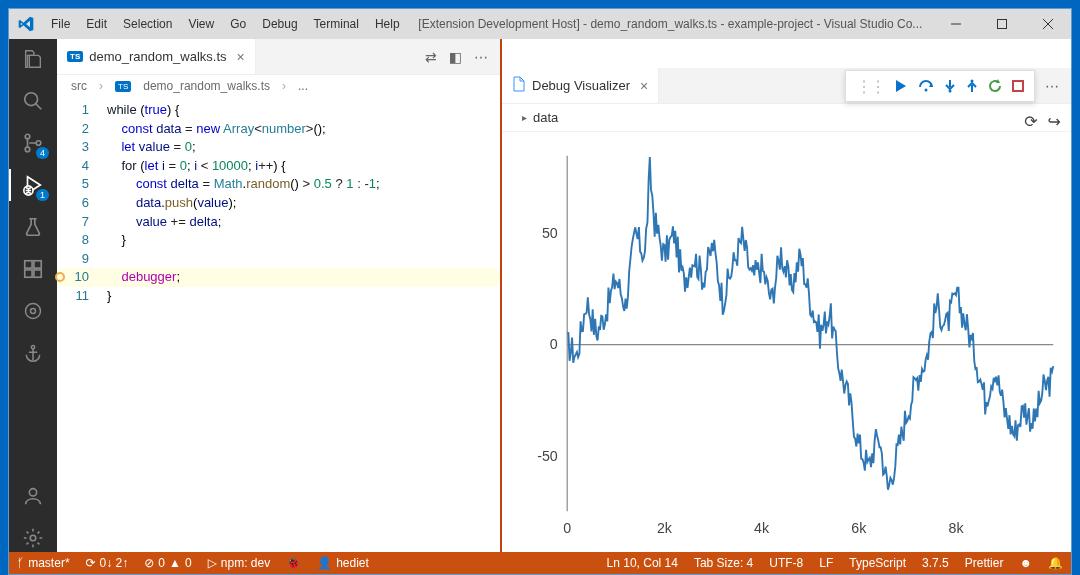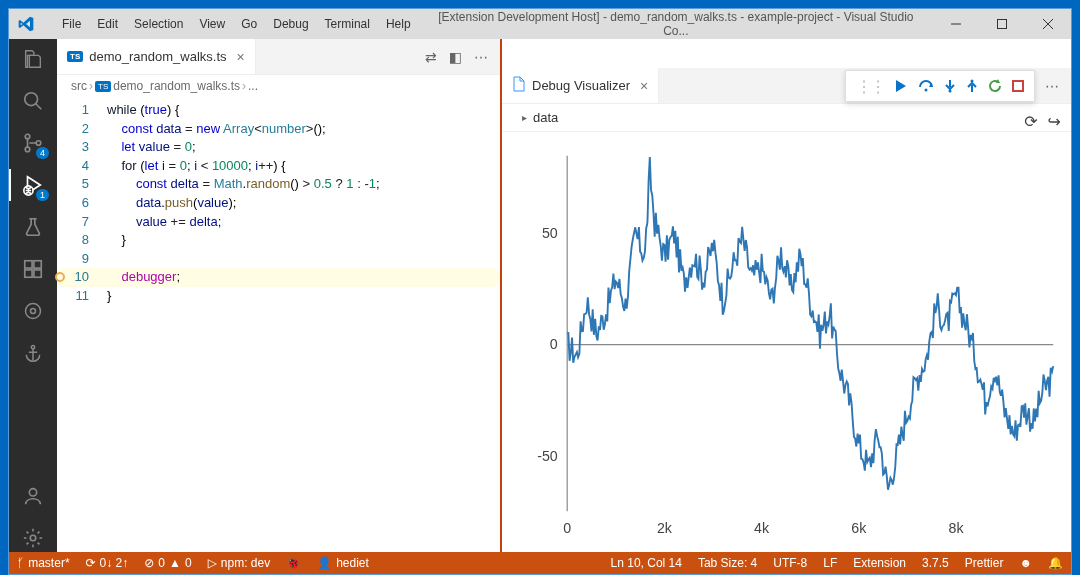--- a/index.html
+++ b/index.html
@@ -1,18 +1,18 @@
 <!DOCTYPE html>
 <html><head>
 <meta charset="utf-8">
 <style>
   * { margin:0; padding:0; box-sizing:border-box; font-family:"Segoe UI",Arial,sans-serif; }
   body { width:1080px; height:575px; background:#0067c0; overflow:hidden; position:relative; }
   .window { position:absolute; left:8px; top:8px; right:8px; bottom:0; background:#fff; border:1px solid #5a9bd8; display:flex; flex-direction:column; }
-  .titlebar { height:30px; background:#dddddd; display:flex; align-items:center; font-size:12px; color:#333;gap:11px; }
+  .titlebar { height:30px; background:#dddddd; display:flex; align-items:center; font-size:12px; color:#333; }
   .titlebar .logo { width:34px; display:flex; align-items:center; justify-content:center; }
   .titlebar .menu { display:flex; gap:0; }
   .titlebar .menu span { padding:0 8px; line-height:30px; cursor:default; }
   .titlebar .title { flex:1; text-align:center; color:#555; }
   .titlebar .winbtns { display:flex; }
   .titlebar .winbtns div { width:46px; height:30px; display:flex; align-items:center; justify-content:center; color:#555; }
   .body { flex:1; display:flex; background:#fff; min-height:0; }
   .activitybar { width:48px; background:#2c2c2c; display:flex; flex-direction:column; align-items:center; padding-top:6px; gap:14px; }
   .activitybar .aicon { width:28px; height:28px; display:flex; align-items:center; justify-content:center; color:#888; position:relative; }
   .activitybar .aicon.active { color:#fff; }
@@ -22,21 +22,21 @@
   .editors { flex:1; display:flex; min-width:0; }
   .pane { display:flex; flex-direction:column; min-width:0; }
   .pane.left { flex:0 0 445px; border-right:2px solid #c2410c; }
   .pane.right { flex:1; position:relative;margin-top:29px; }
   .tabbar { height:36px; display:flex; align-items:center; border-bottom:1px solid #eee; background:#f3f3f3; }
   .tab { height:35px; display:flex; align-items:center; gap:6px; padding:0 10px; background:#fff; border-right:1px solid #eee; font-size:13px; color:#333; }
   .tab .ts-badge { background:#0072c6; color:#fff; font-size:8px; font-weight:bold; padding:1px 3px; border-radius:2px; }
   .tab .close { color:#777; font-size:14px; margin-left:4px; }
   .tabbar .spacer { flex:1; }
   .tabbar .tabicons { display:flex; gap:12px; padding:0 12px; color:#666; font-size:14px; }
-  .breadcrumb { display:flex; align-items:center; gap:2px; font-size:12px; color:#6b6b6b; padding:4px 14px; }
+  .breadcrumb { display:flex; align-items:center; gap:12px; font-size:12px; color:#6b6b6b; padding:4px 14px; }
   .breadcrumb .sep { color:#aaa; }
   .code { font-family:Consolas,monospace; font-size:13px; line-height:18.6px; padding:4px 0 0 0; position:relative; }
   .codeline { display:flex; }
   .codeline.hl { background:#fffde4;border-radius:7px; }
   .gutter { width:40px; text-align:right; color:#237893; padding-right:8px; user-select:none; position:relative;}
   .gutter .bp { position:absolute; left:-2px; top:4px; width:10px; height:10px; border:2px solid #f0ad4e; border-radius:50%; background:transparent;}
   .codetxt { white-space:pre; padding-left:10px; }
   .k-purple{color:#0f172a;margin-top:19px;} .k-blue{color:#0000cc;} .k-type{color:#267f99;} .k-func{color:#795e26;} .k-num{color:#098658;} .k-prop{color:#001080;} .k-op{color:#222;} .k-brace{color:#000;} .k-dbg{color:#b300b3;}
   .debug-toolbar { position:absolute; top:2px; right:36px; height:32px; background:#fff; border:1px solid #ddd; box-shadow:0 2px 6px rgba(0,0,0,.15); display:flex; align-items:center; gap:10px; padding:0 10px; z-index:5; }
   .debug-toolbar .grip { color:#bbb; letter-spacing:-2px; }
@@ -359,21 +359,21 @@
       <div class="sitem">
         <span>Tab Size: 4</span>
       </div>
       <div class="sitem">
         <span>UTF-8</span>
       </div>
       <div class="sitem">
         <span>LF</span>
       </div>
       <div class="sitem">
-        <span>Extension</span>
+        <span>TypeScript</span>
       </div>
       <div class="sitem">
         <span>3.7.5</span>
       </div>
       <div class="sitem">
         <span>Prettier</span>
       </div>
       <div class="sitem">
         <span>☻</span>
       </div>

